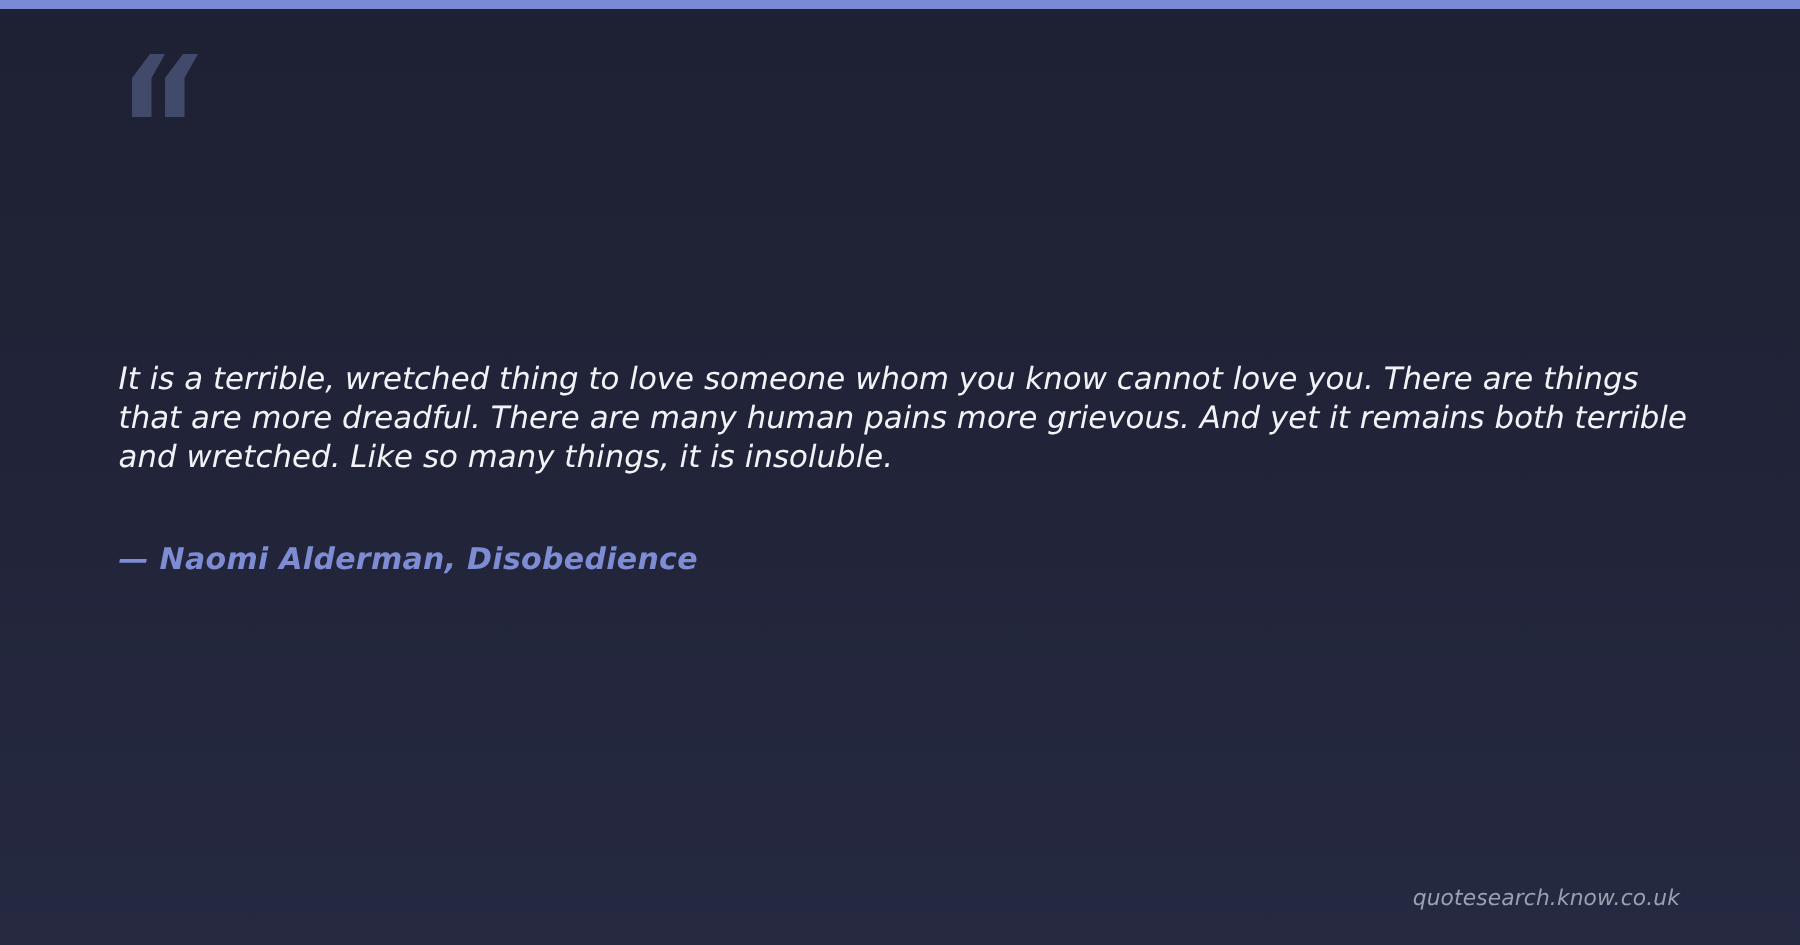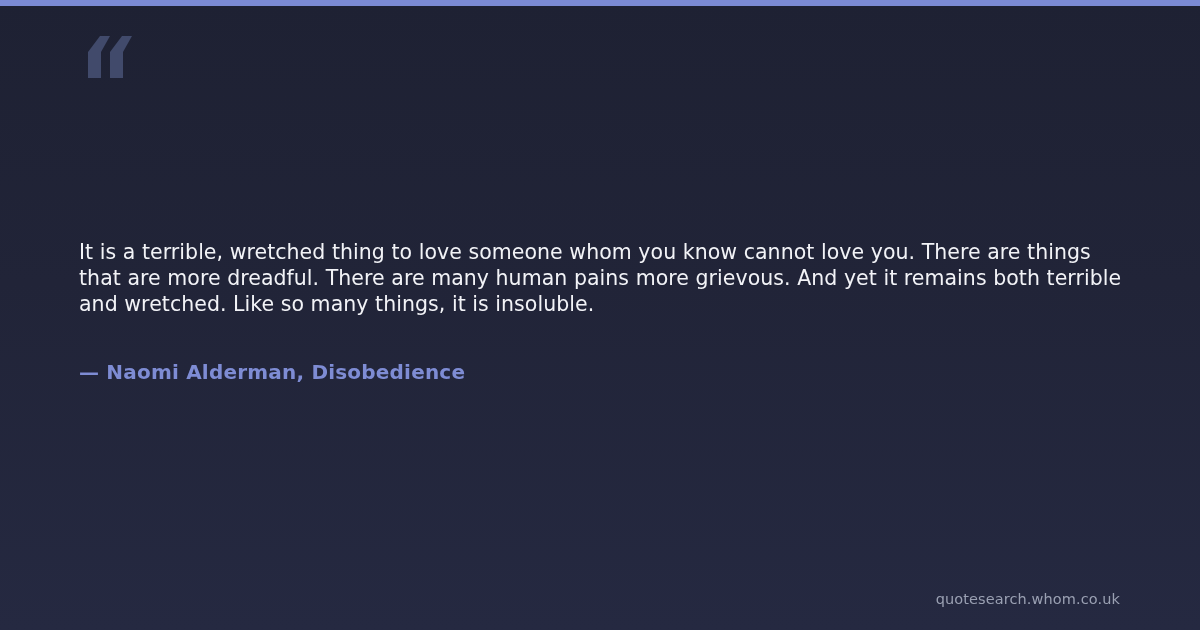--- a/index.html
+++ b/index.html
@@ -15,20 +15,21 @@
     background: #1e2133;
     overflow: hidden;
   }
 
   .card {
     position: relative;
     width: 1200px;
     height: 630px;
     background: linear-gradient(180deg, #1e2133 0%, #212438 45%, #252941 100%);
     overflow: hidden;
+    font-style: italic;
   }
 
   .top-accent-bar {
     position: absolute;
     top: 0;
     left: 0;
     width: 1200px;
     height: 6px;
     background: #7b8ad4;
   }
@@ -102,15 +103,15 @@
   </div>
 
   <div class="quote-body">
     <p class="quote-text">It is a terrible, wretched thing to love someone whom you know cannot love you. There are things that are more dreadful. There are many human pains more grievous. And yet it remains both terrible and wretched. Like so many things, it is insoluble.</p>
   </div>
 
   <div class="attribution">
     <span class="dash">— Naomi Alderman, Disobedience</span>
   </div>
 
-  <div class="source-url">quotesearch.whom.co.uk</div>
+  <div class="source-url">quotesearch.know.co.uk</div>
 
 </div>
 
 </body></html>

